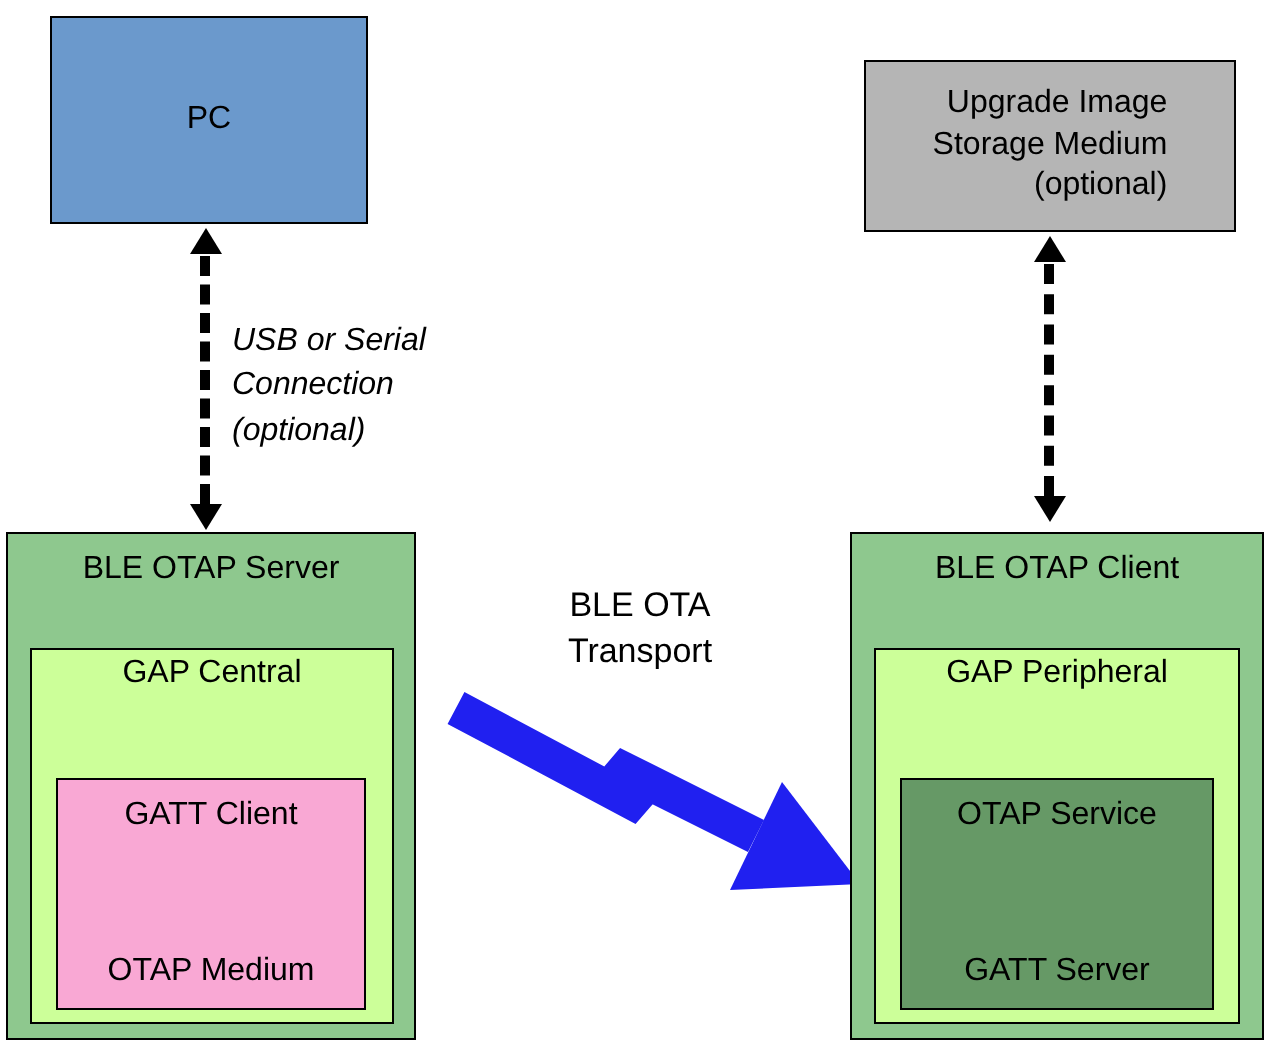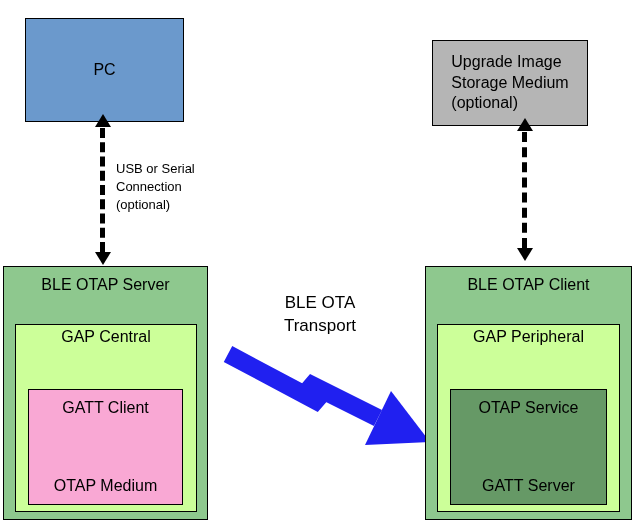--- a/index.html
+++ b/index.html
@@ -16,27 +16,26 @@
     overflow: hidden;
   }
   .box {
     position: absolute;
     border: 1px solid #000000;
   }
   .center-flex {
     display: flex;
     align-items: center;
     justify-content: center;
-    text-align: left;
-    margin-top: 10px;
+    text-align: right;
   }
   .pre { white-space: pre-line; }
 
   .pc-box      { left: 25px;  top: 8px;   width: 159px; height: 104px; font-size: 16px; }
-  .storage-box { left: 432px; top: 30px;  width: 156px; height: 86px;  font-size: 16px; line-height: 1.3; }
+  .storage-box { left: 432px; top: 30px;  width: 186px; height: 86px;  font-size: 16px; line-height: 1.3; }
 
   
   .dashed-line {
     position: absolute;
     width: 0;
     border-left: 5px dashed #000000;
   }
   .arrow-line-left  { left: 100px; top: 128px; height: 124px; }
   .arrow-line-right { left: 522px; top: 132px; height: 116px; }
   .tri {
@@ -48,21 +47,21 @@
   .tri-up   { border-bottom: 13px solid #000000; }
   .tri-down { border-top: 13px solid #000000; }
   .tri-up-left    { left: 95px;  top: 114px; }
   .tri-down-left  { left: 95px;  top: 252px; }
   .tri-up-right   { left: 517px; top: 118px; }
   .tri-down-right { left: 517px; top: 248px; }
 
   .usb-label {
     position: absolute;
     left: 116px; top: 160px; width: 130px;
-    font-size: 13px; line-height: 1.4;
+    font-size: 16px; line-height: 1.4; font-style: italic;
   }
   .transport-label {
     position: absolute;
     left: 250px; top: 292px; width: 140px;
     font-size: 17px; line-height: 1.35;
     text-align: center;
   }
 
   
   .server-box  { left: 3px;   top: 266px; width: 205px; height: 254px; }

